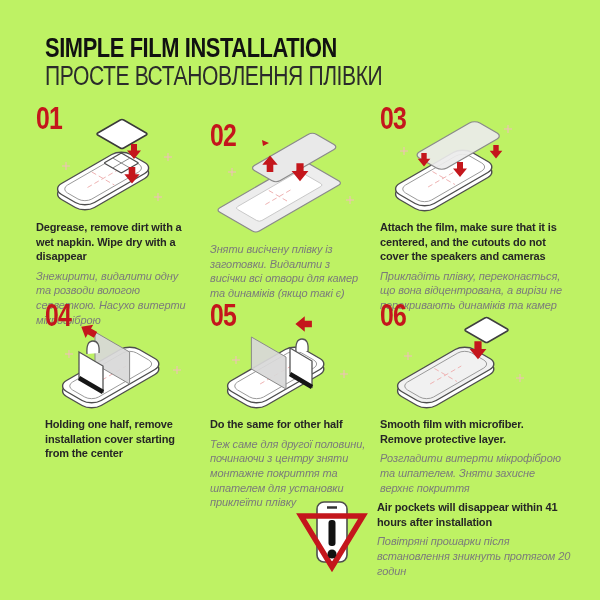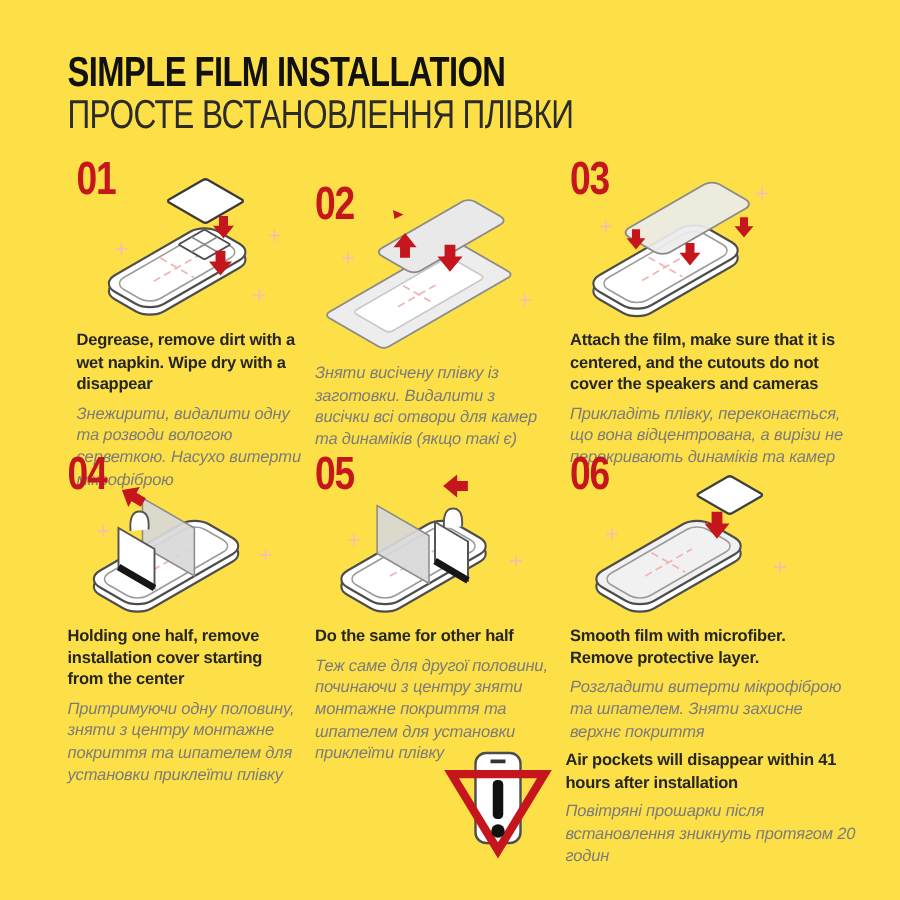--- a/index.html
+++ b/index.html
@@ -1,18 +1,18 @@
 <!DOCTYPE html>
 <html><head>
 <meta charset="utf-8">
 <style>
   * { margin:0; padding:0; box-sizing:border-box; }
   html,body { background:#ffffff; }
   #poster {
-    position:relative; width:600px; height:600px; background:#fde047;
+    position:relative; width:600px; height:600px; background:#bef264;
     font-family:"Liberation Sans", sans-serif; overflow:hidden;text-decoration:underline;
   }
   
   #hdr { position:absolute; left:45px; top:33px; }
   .title {
     font-size:28px; font-weight:700; color:#111; letter-spacing:-0.5px;
     transform:scaleX(0.78); transform-origin:0 0; white-space:nowrap; line-height:1.04;
   }
   .subtitle {
     font-size:27px; font-weight:400; color:#2b2b2b; letter-spacing:-0.5px;
@@ -45,21 +45,21 @@
   </defs>
 </svg>
 
 <div id="poster">
 
   <header id="hdr">
     <div class="title">SIMPLE FILM INSTALLATION</div>
     <div class="subtitle">ПРОСТЕ ВСТАНОВЛЕННЯ ПЛІВКИ</div>
   </header>
 
-  <section class="step" style="left:51px;top:103px;width:158px;height:197px">
+  <section class="step" style="left:36px;top:103px;width:158px;height:197px">
     <div class="num">01</div>
     <svg class="illo" width="160" height="105" viewBox="0 0 160 105">
       <g stroke="#f2bcbc" stroke-width="1">
         <path d="M26,55 h8 M30,51 v8"></path>
           <path d="M128,46 h8 M132,42 v8"></path>
           <path d="M118,86 h8 M122,82 v8"></path>
       </g>
       <g>
         <g transform="matrix(0.866,-0.5,0.866,0.5,16,83)">
           <rect x="0" y="0" width="80" height="38" rx="11" fill="#ffffff" stroke="#4d4d4d" stroke-width="1.4" vector-effect="non-scaling-stroke"></rect>
@@ -166,21 +166,20 @@
         <line x1="34" y1="70" x2="58" y2="84" stroke="#161616" stroke-width="4.5"></line>
       </g>
       <use href="#blk-arrow" transform="translate(42,22) rotate(120) scale(0.55)" fill="#c4161c"></use>
       <g stroke="#f2bcbc" stroke-width="1">
         <path d="M20,46 h8 M24,42 v8"></path>
           <path d="M128,62 h8 M132,58 v8"></path>
       </g>
     </svg>
     <div class="txt" style="width:156px">
       <p class="en">Holding one half, remove installation cover starting from the center</p>
-      <p class="uk">Притримуючи одну половину, зняти з центру монтажне покриття та шпателем для установки приклеїти плівку</p>
     </div>
   </section>
 
   <section class="step" style="left:210px;top:300px;width:162px;height:200px">
     <div class="num">05</div>
     <svg class="illo" width="160" height="105" viewBox="0 0 160 105">
       <g>
         <g transform="matrix(0.866,-0.5,0.866,0.5,12,83)">
           <rect x="0" y="0" width="84" height="40" rx="11" fill="#ffffff" stroke="#4d4d4d" stroke-width="1.4" vector-effect="non-scaling-stroke"></rect>
         </g>

